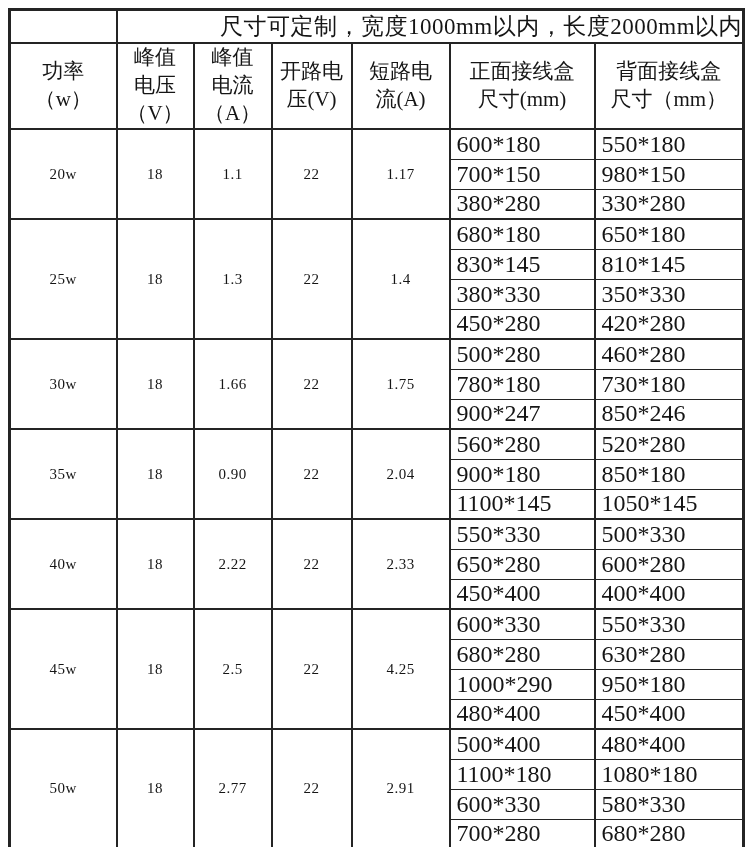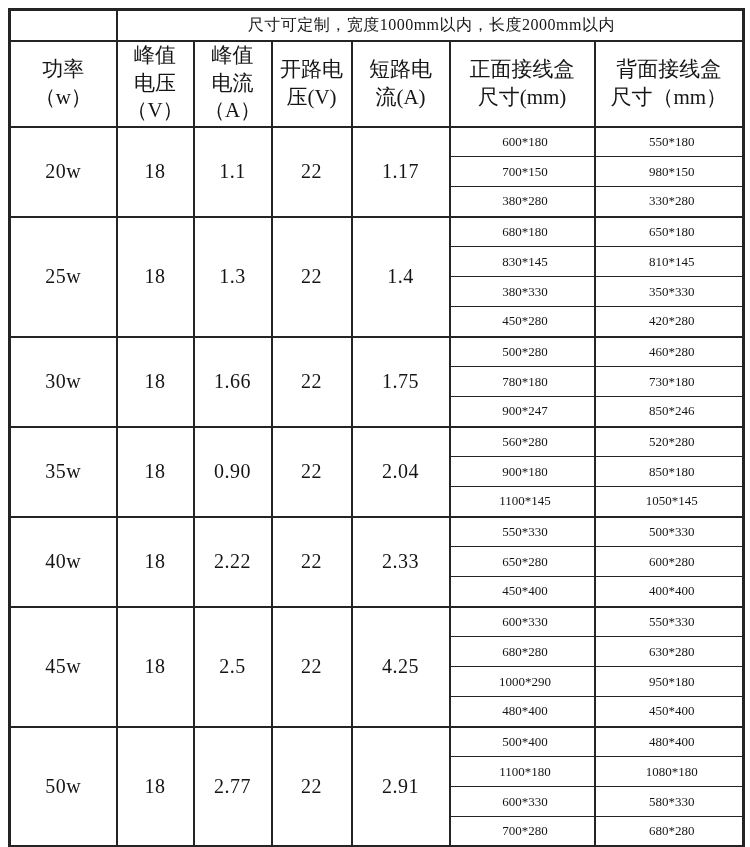--- a/index.html
+++ b/index.html
@@ -20,37 +20,37 @@
   td, th {
     border: 2px solid #242424;
     text-align: center;
     vertical-align: middle;
     padding: 0;
     font-weight: normal;
     overflow: hidden;
   }
   td.corner { height: 31px; }
   td.title-note {
-    text-align: center;
+    text-align: right;
     padding-left: 3px;
-    font-size: 16px;
+    font-size: 23px;
     letter-spacing: 0.5px;
     white-space: nowrap;
   }
   th {
     height: 86px;
     font-size: 21px;
     line-height: 1.32;
     white-space: pre-line;
   }
-  td.spec-cell { font-size: 20px; letter-spacing: 0.5px; }
+  td.spec-cell { font-size: 15px; letter-spacing: 0.5px; }
   td.size-cell {
     height: 30px;
-    font-size: 13px;
-    text-align: center;
+    font-size: 24px;
+    text-align: left;
     padding-left: 6px;
     border-top-width: 1px;
     border-bottom-width: 1px;
     white-space: nowrap;
   }
   tr.group-first > td { border-top-width: 2px; }
 </style>
 </head>
 <body>
 

